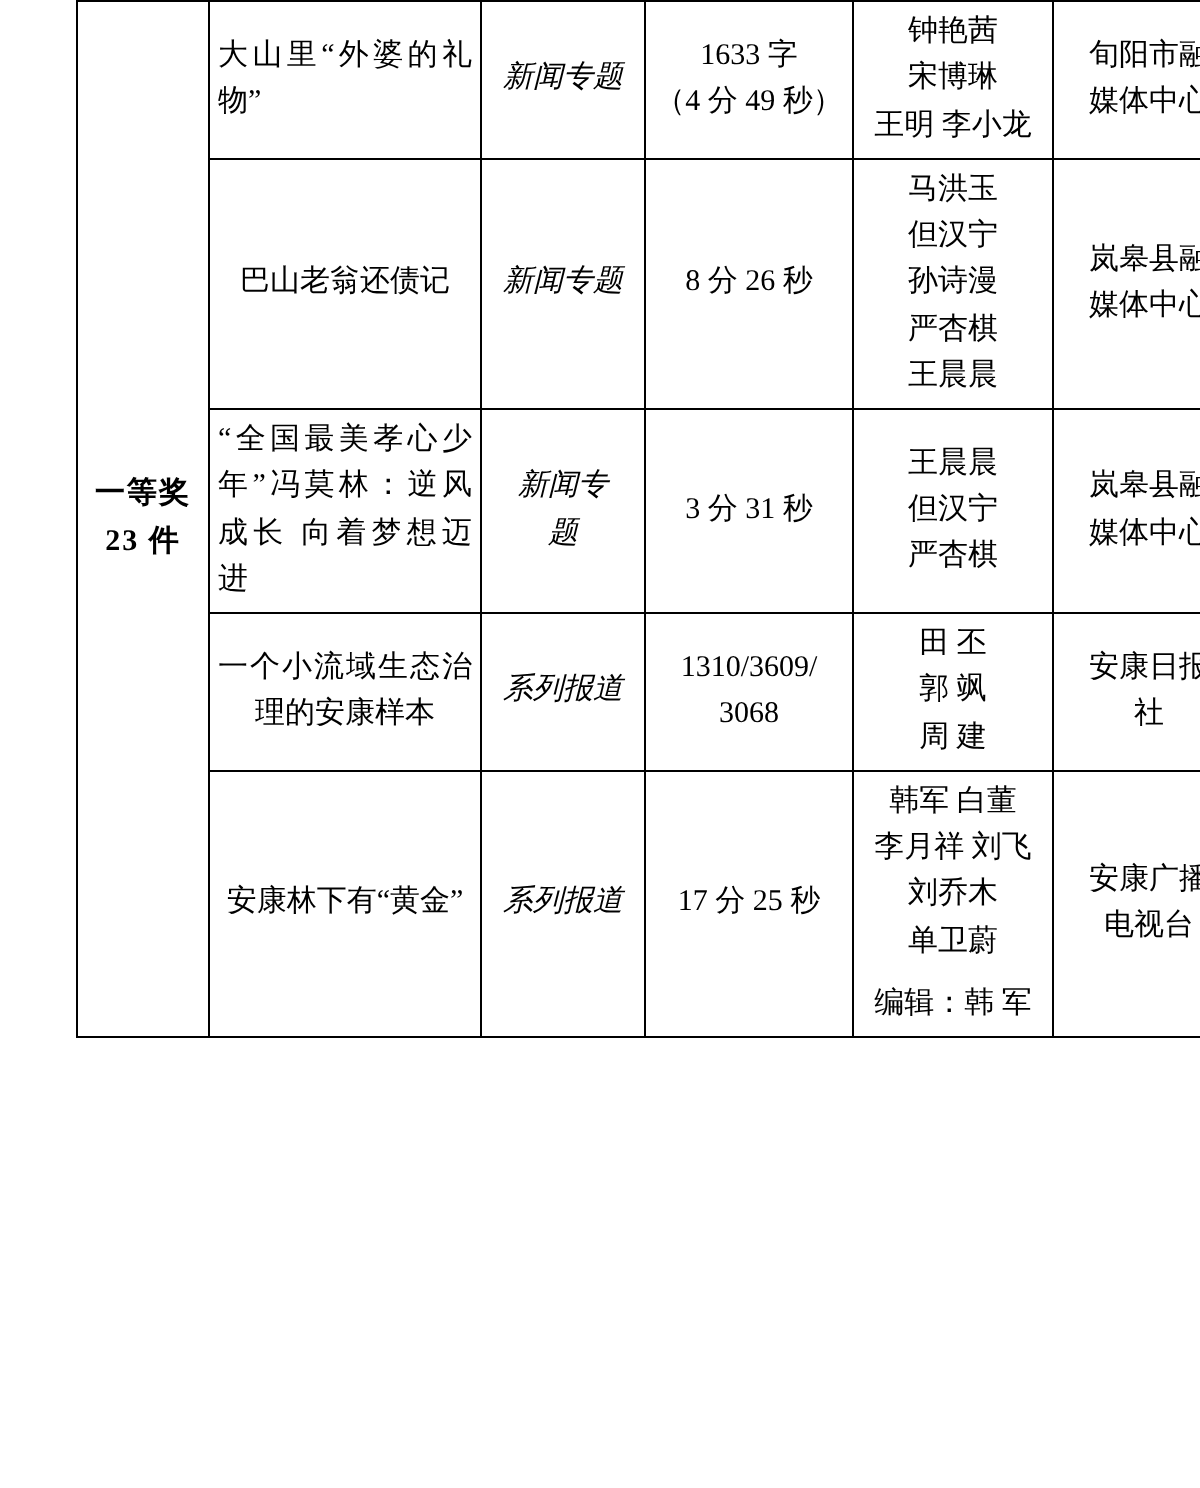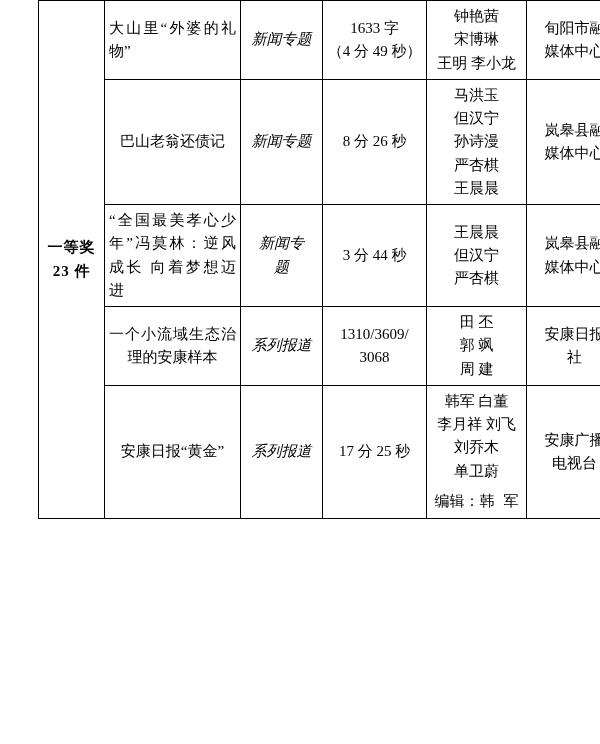--- a/index.html
+++ b/index.html
@@ -76,21 +76,20 @@
     margin-top: 16px;
   }
   td.unit-cell {
     line-height: 1.7;
   }
   .line { display: block; }
   .nowrap { white-space: nowrap; }
   .editor-line {
     display: block;
     margin-top: 8px;
-    font-family: Liberation Mono, monospace;
   }
 </style>
 </head>
 <body>
 
 <div class="page">
   <table class="award-table">
     <colgroup>
       <col class="c-rank">
       <col class="c-title">
@@ -156,21 +155,21 @@
           <span class="line">“全国最美孝心少</span>
           <span class="line">年”冯莫林：逆风</span>
           <span class="line">成长  向着梦想迈</span>
           <span class="line" style="text-align:left;text-align-last:left;">进</span>
         </td>
         <td class="genre-cell">
           <span class="line">新闻专</span>
           <span class="line">题</span>
         </td>
         <td class="len-cell">
-          <span class="line">3 分 44 秒</span>
+          <span class="line">3 分 31 秒</span>
         </td>
         <td class="author-cell">
           <span class="line">王晨晨</span>
           <span class="line">但汉宁</span>
           <span class="line">严杏棋</span>
         </td>
         <td class="unit-cell">
           <span class="line">岚皋县融</span>
           <span class="line">媒体中心</span>
         </td>
@@ -194,21 +193,21 @@
           <span class="line">周  建</span>
         </td>
         <td class="unit-cell">
           <span class="line">安康日报</span>
           <span class="line">社</span>
         </td>
       </tr>
 
       <tr>
         <td class="title-cell center">
-          <span class="line">安康日报“黄金”</span>
+          <span class="line">安康林下有“黄金”</span>
         </td>
         <td class="genre-cell">
           <span class="line nowrap">系列报道</span>
         </td>
         <td class="len-cell">
           <span class="line">17 分 25 秒</span>
         </td>
         <td class="author-cell">
           <span class="line">韩军 白董</span>
           <span class="line">李月祥 刘飞</span>

